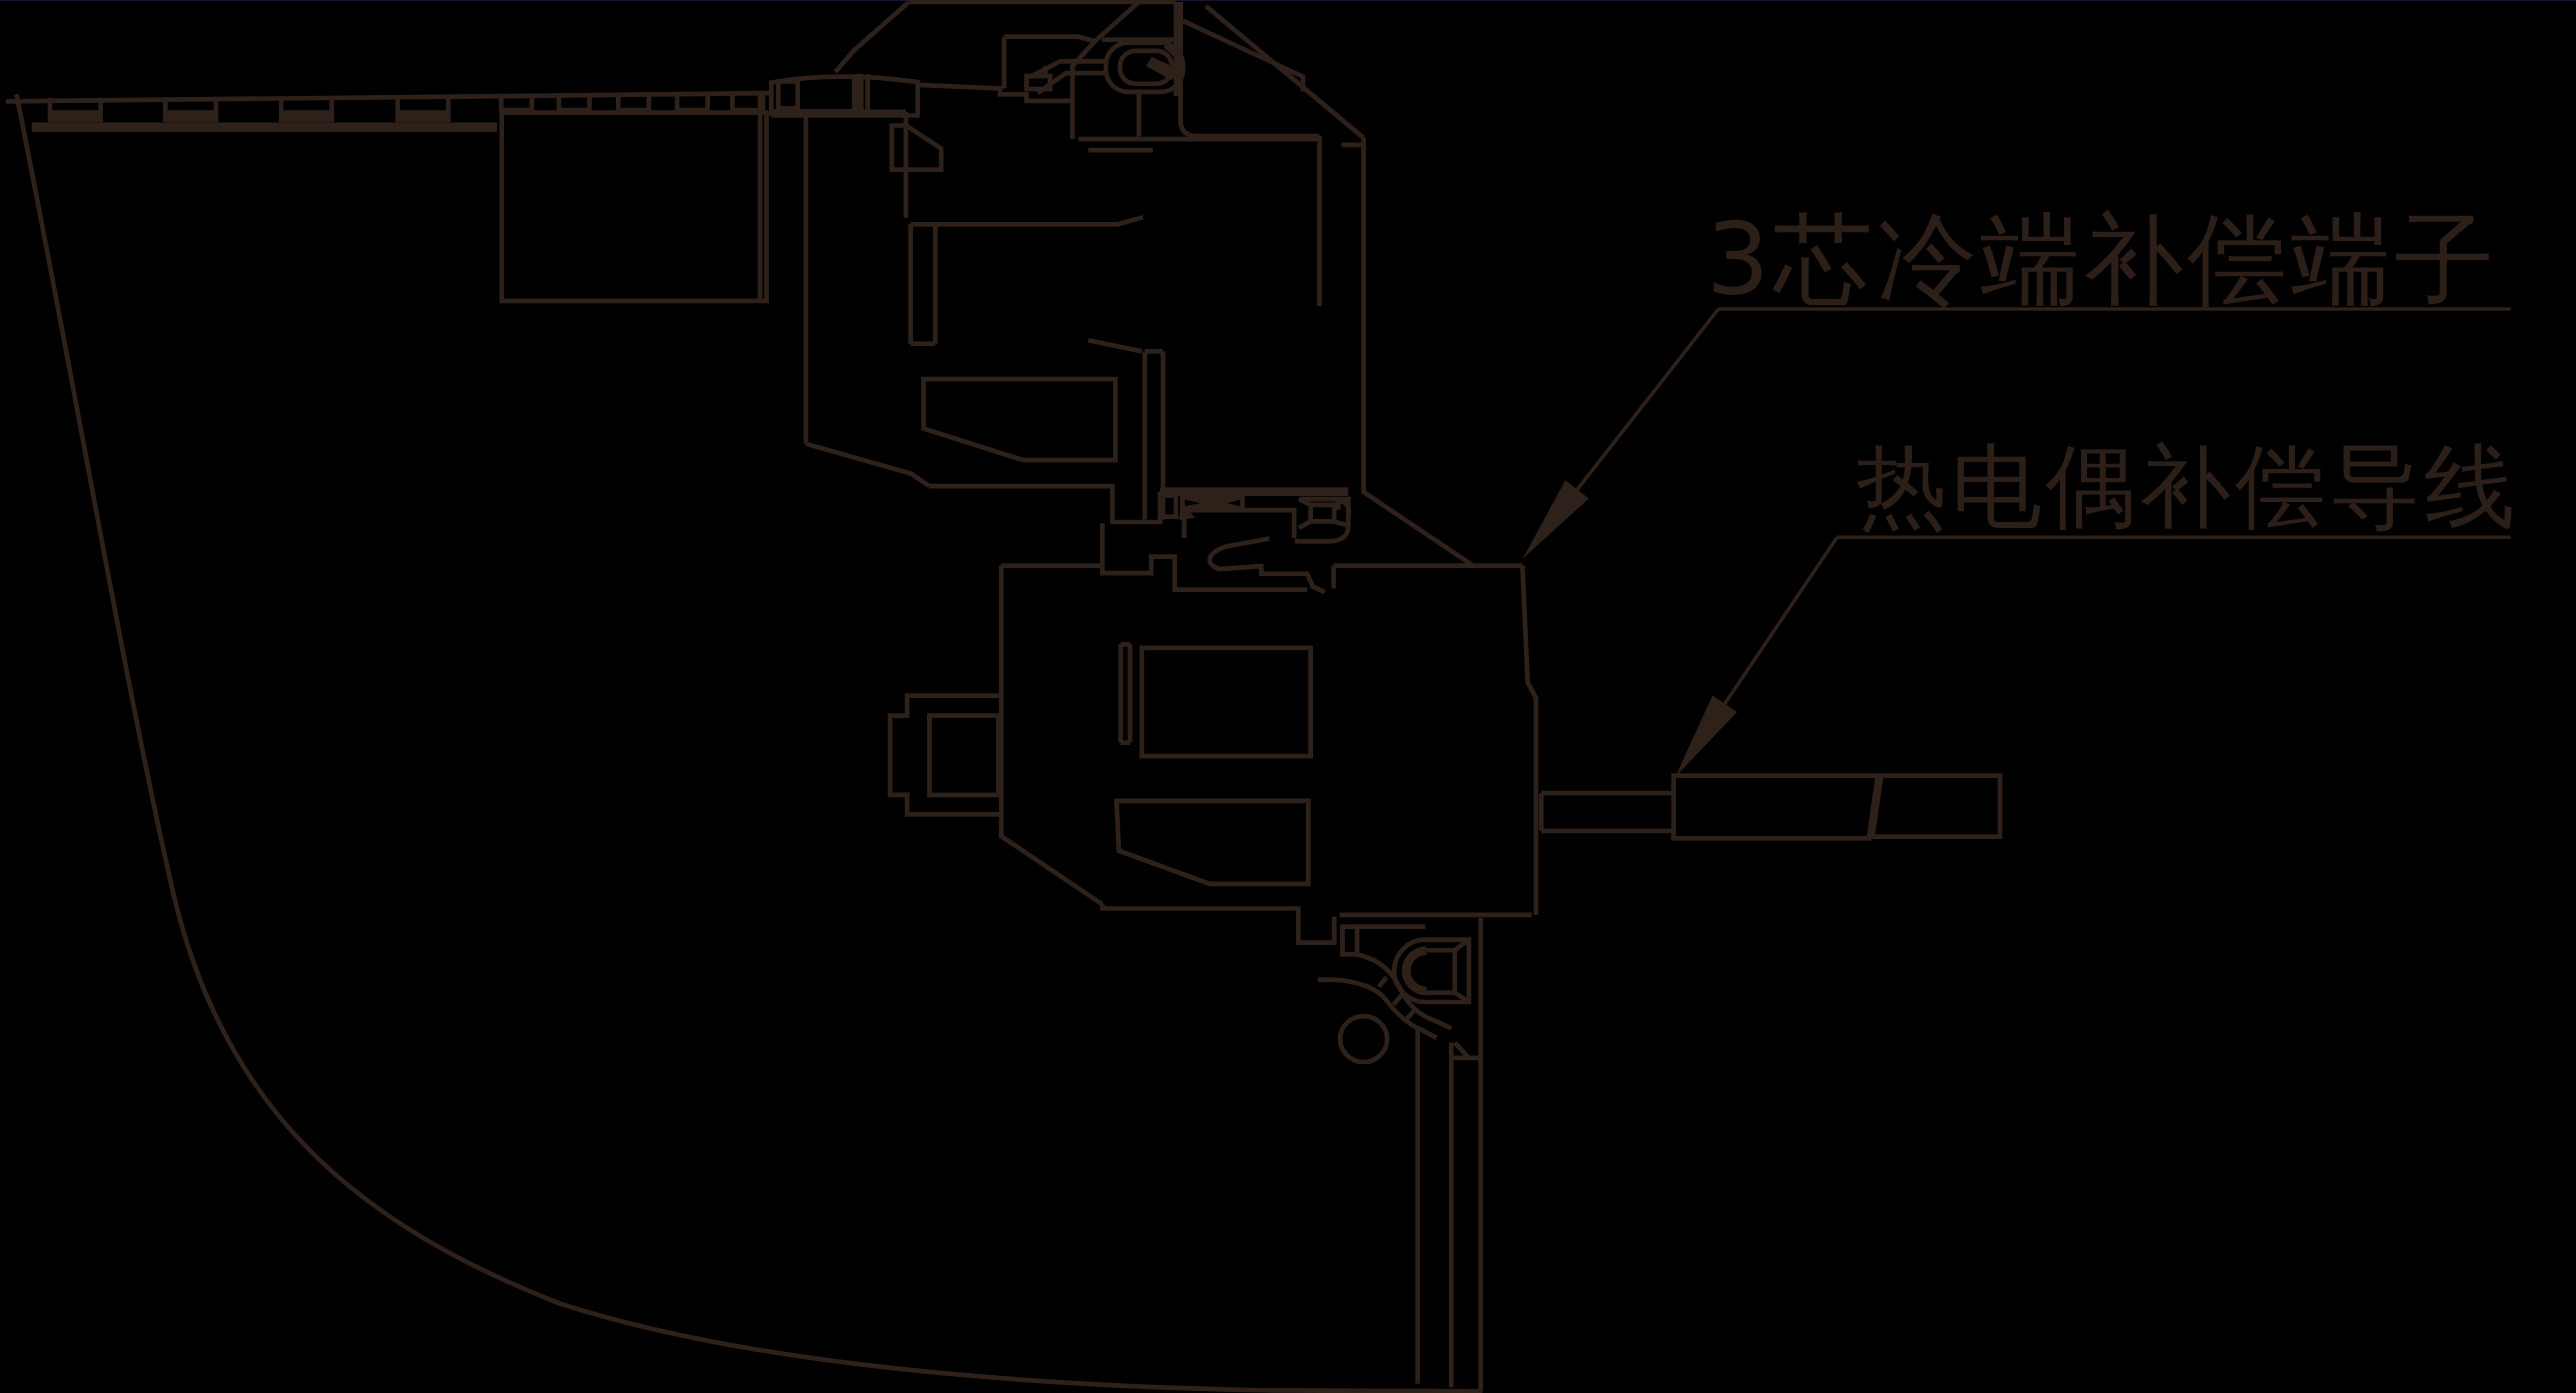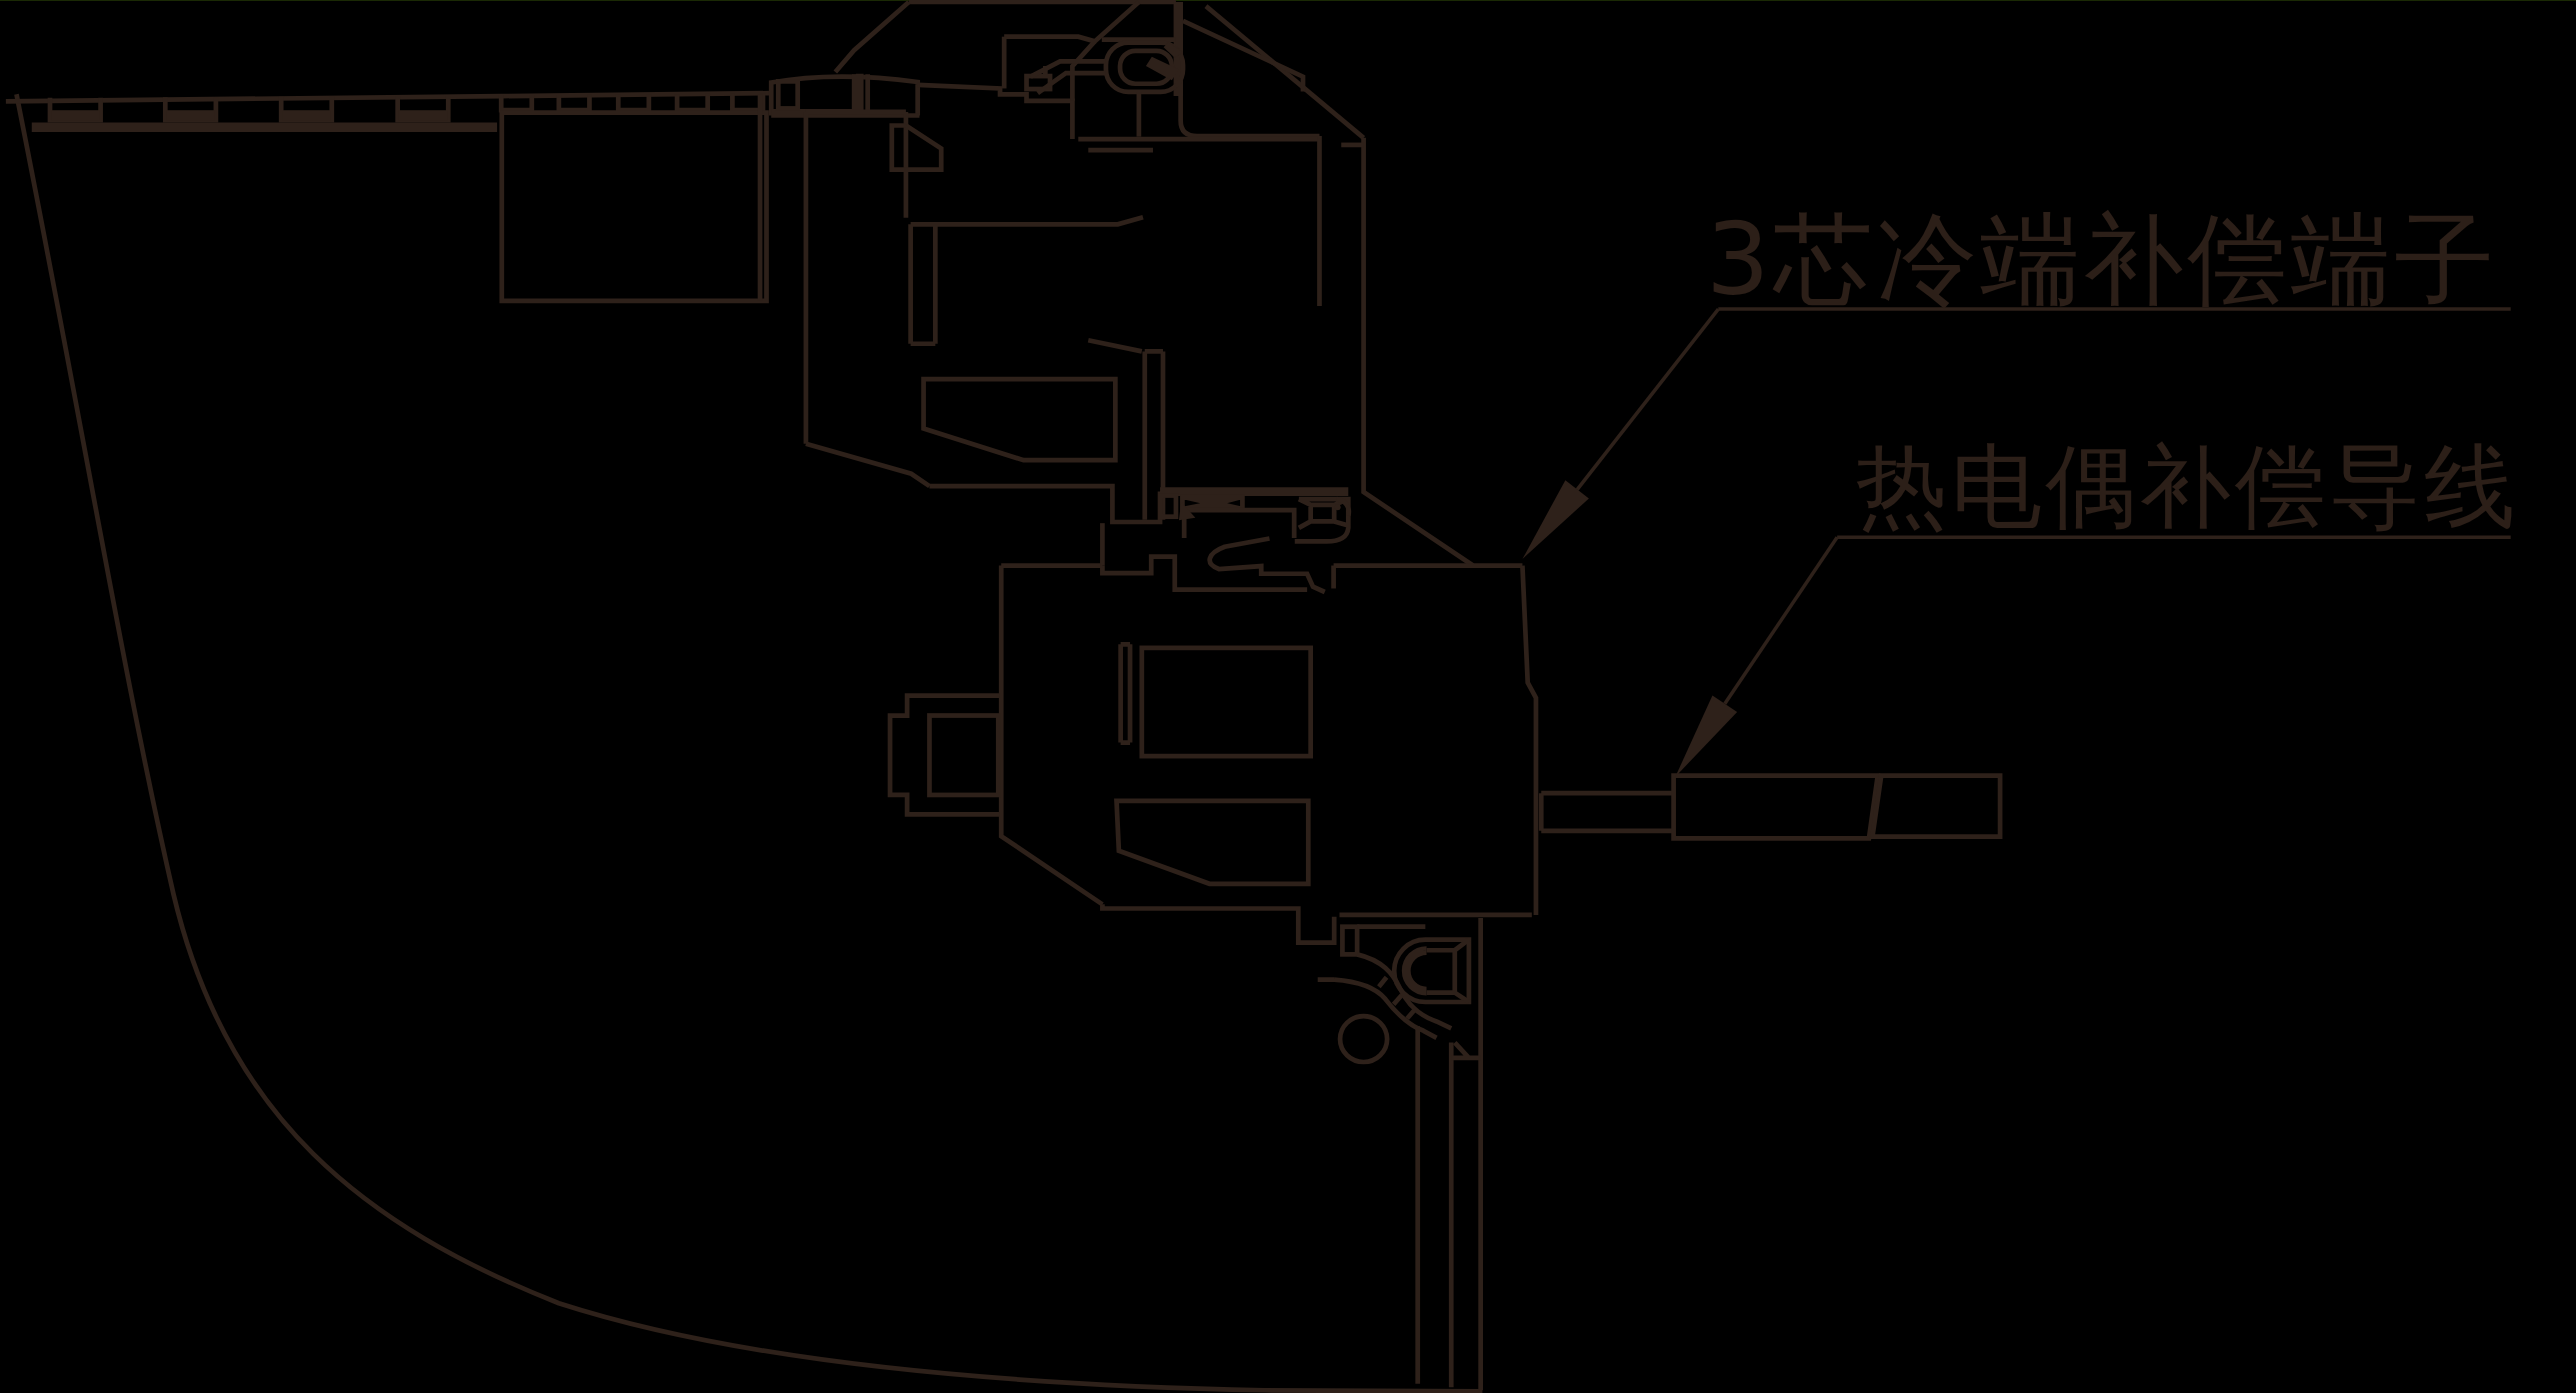--- a/index.html
+++ b/index.html
@@ -1,16 +1,16 @@
 <!DOCTYPE html>
 <html style="font-size:9.4px"><head>
 <meta charset="utf-8">
 <style>
   html,body{margin:0;padding:0;background:#000;}
-  .stage{position:relative;width:2576px;height:1394px;background:#84cc16;overflow:hidden;}
+  .stage{position:relative;width:2576px;height:1394px;background:#8b5cf6;overflow:hidden;}
   .stage svg{position:absolute;left:0;top:0;width:100%;height:100%;display:block;}
   .lbl{font-family:"DejaVu Sans","Liberation Sans",sans-serif;font-weight:400;letter-spacing:6px;}
   .lbl1{font-size:170px;}
   .lbl2{font-size:155px;}
 </style>
 </head>
 <body>
 
 <div class="stage">
 <svg viewBox="0 0 4379 2369" xmlns="http://www.w3.org/2000/svg">

